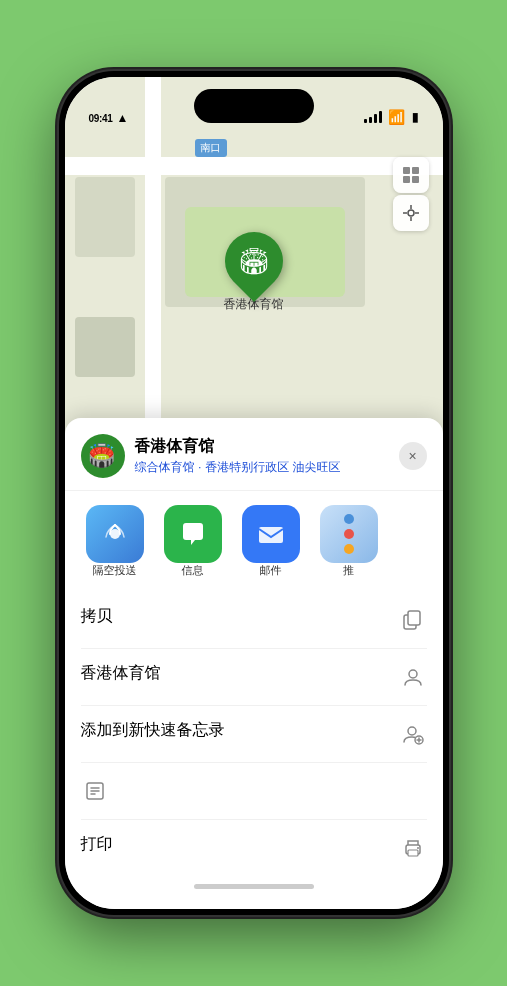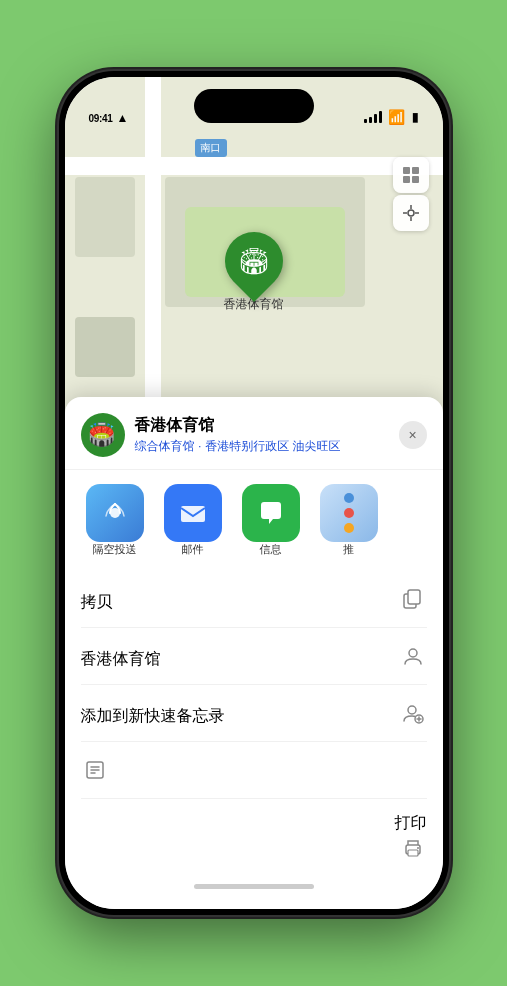--- a/index.html
+++ b/index.html
@@ -268,24 +268,25 @@
       text-align: center;
     }
     .airdrop-icon { background: linear-gradient(135deg, #5bb8f5, #3a7bd5); }
     .messages-icon { background: #2bb44b; }
     .mail-icon { background: #3478f6; }
     .notes-icon { background: linear-gradient(180deg, #ffdf34 0%, #ffc200 100%); }
     
     .action-list { padding: 0 16px; }
     .action-item {
       display: flex;
-      align-items: flex-end;
+      align-items: flex-start;
       justify-content: space-between;
       padding: 14px 0;
       border-bottom: 1px solid #f0f0f0;
+      gap: 44px;
     }
     .action-item:last-child { border-bottom: none; }
     .action-text {
       font-size: 16px;
       color: #000;
     }
     .action-icon-right {
       width: 28px;
       height: 28px;
       display: flex;
@@ -393,36 +394,36 @@
               <path d="M15 6 Q20 10 20 15" stroke="white" stroke-width="2" fill="none" stroke-linecap="round"></path>
               <path d="M15 6 Q10 10 10 15" stroke="white" stroke-width="2" fill="none" stroke-linecap="round"></path>
               <path d="M15 6 Q23 11 24 18" stroke="white" stroke-width="1.5" fill="none" stroke-linecap="round" opacity="0.7"></path>
               <path d="M15 6 Q7 11 6 18" stroke="white" stroke-width="1.5" fill="none" stroke-linecap="round" opacity="0.7"></path>
             </svg>
           </div>
           <span class="share-label">隔空投送</span>
         </div>
 
         <div class="share-item">
+          <div class="share-icon-wrap messages-icon">
+            <svg width="32" height="32" viewBox="0 0 32 32" fill="none">
+              <path d="M6 8 Q6 5 9 5 L23 5 Q26 5 26 8 L26 19 Q26 22 23 22 L18 22 L14 27 L14 22 L9 22 Q6 22 6 19 Z" fill="white"></path>
+            </svg>
+          </div>
+          <span class="share-label">信息</span>
+        </div>
+
+        <div class="share-item">
           <div class="share-icon-wrap mail-icon">
             <svg width="32" height="32" viewBox="0 0 32 32" fill="none">
               <rect x="4" y="9" width="24" height="16" rx="2" fill="white" opacity="0.9"></rect>
               <path d="M4 11 L16 19 L28 11" stroke="#3478f6" stroke-width="2" fill="none"></path>
             </svg>
           </div>
           <span class="share-label">邮件</span>
-        </div>
-
-        <div class="share-item">
-          <div class="share-icon-wrap messages-icon">
-            <svg width="32" height="32" viewBox="0 0 32 32" fill="none">
-              <path d="M6 8 Q6 5 9 5 L23 5 Q26 5 26 8 L26 19 Q26 22 23 22 L18 22 L14 27 L14 22 L9 22 Q6 22 6 19 Z" fill="white"></path>
-            </svg>
-          </div>
-          <span class="share-label">信息</span>
         </div>
 
 
         <div class="share-item">
           <div class="share-icon-wrap" style="background:linear-gradient(135deg,#c8e0f8,#8ab8e8);">
             <div class="more-dots">
               <div class="more-dot" style="background:#4a90d9;"></div>
               <div class="more-dot" style="background:#e8544a;"></div>
               <div class="more-dot" style="background:#f5a623;"></div>
             </div>
@@ -470,21 +471,21 @@
           <div class="action-icon-right">
             <svg width="22" height="22" viewBox="0 0 22 22" fill="none">
               <rect x="3" y="3" width="16" height="16" rx="2" stroke="#888" stroke-width="1.5" fill="none"></rect>
               <line x1="7" y1="8" x2="15" y2="8" stroke="#888" stroke-width="1.5" stroke-linecap="round"></line>
               <line x1="7" y1="11" x2="15" y2="11" stroke="#888" stroke-width="1.5" stroke-linecap="round"></line>
               <line x1="7" y1="14" x2="11" y2="14" stroke="#888" stroke-width="1.5" stroke-linecap="round"></line>
             </svg>
           </div>
         </div>
 
-        <div class="action-item" style="border-bottom:none;flex-direction:column;">
+        <div class="action-item" style="border-bottom:none;">
           <span class="action-text">打印</span>
           <div class="action-icon-right">
             <svg width="22" height="22" viewBox="0 0 22 22" fill="none">
               <rect x="4" y="8" width="14" height="9" rx="2" stroke="#888" stroke-width="1.5" fill="none"></rect>
               <path d="M6 8 L6 4 L16 4 L16 8" stroke="#888" stroke-width="1.5" fill="none"></path>
               <rect x="6" y="13" width="10" height="6" rx="1" fill="white" stroke="#888" stroke-width="1.2"></rect>
               <circle cx="16" cy="11" r="1" fill="#888"></circle>
             </svg>
           </div>
         </div>

